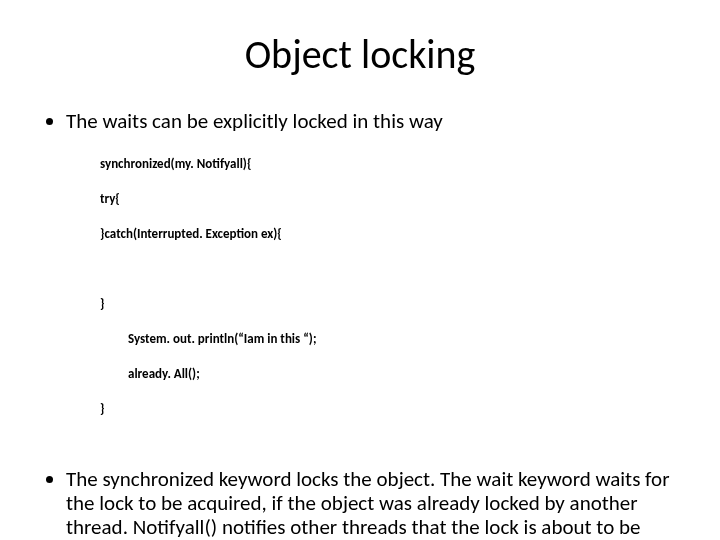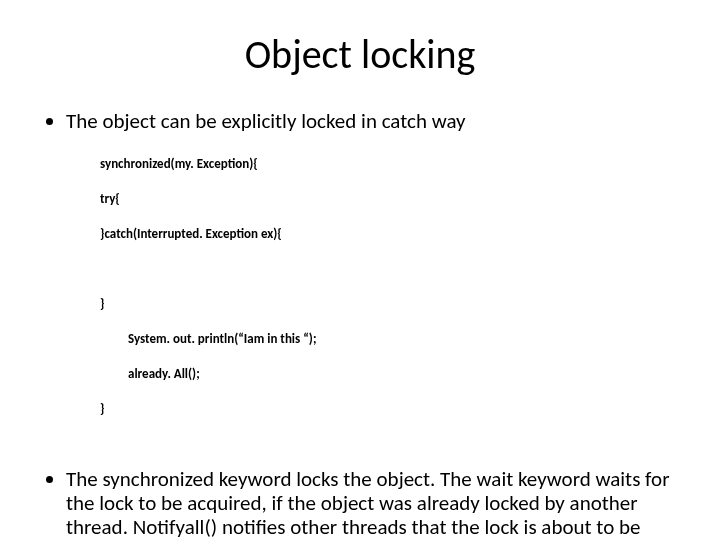--- a/index.html
+++ b/index.html
@@ -52,23 +52,23 @@
   }
 </style>
 </head>
 <body>
 
 <div class="slide">
   <div class="title">Object locking</div>
 
   <ul class="top">
     <li class="intro-li">
-      <span>The object can be explicitly locked in catch way</span>
+      <span>The waits can be explicitly locked in this way</span>
       <div class="code">
-<span class="line">synchronized(my. Exception){</span>
+<span class="line">synchronized(my. Notifyall){</span>
 <span class="line">try{</span>
 <span class="line">}catch(Interrupted. Exception ex){</span>
 <span class="line"> </span>
 <span class="line">}</span>
 <span class="line ind1">System. out. println(“Iam in this “);</span>
 <span class="line ind1">already. All();</span>
 <span class="line">}</span>
       </div>
     </li>
     <li class="para-li">The synchronized keyword locks the object. The wait keyword waits for the lock to be acquired, if the object was already locked by another thread. Notifyall() notifies other threads that the lock is about to be released by the current thread.</li>

